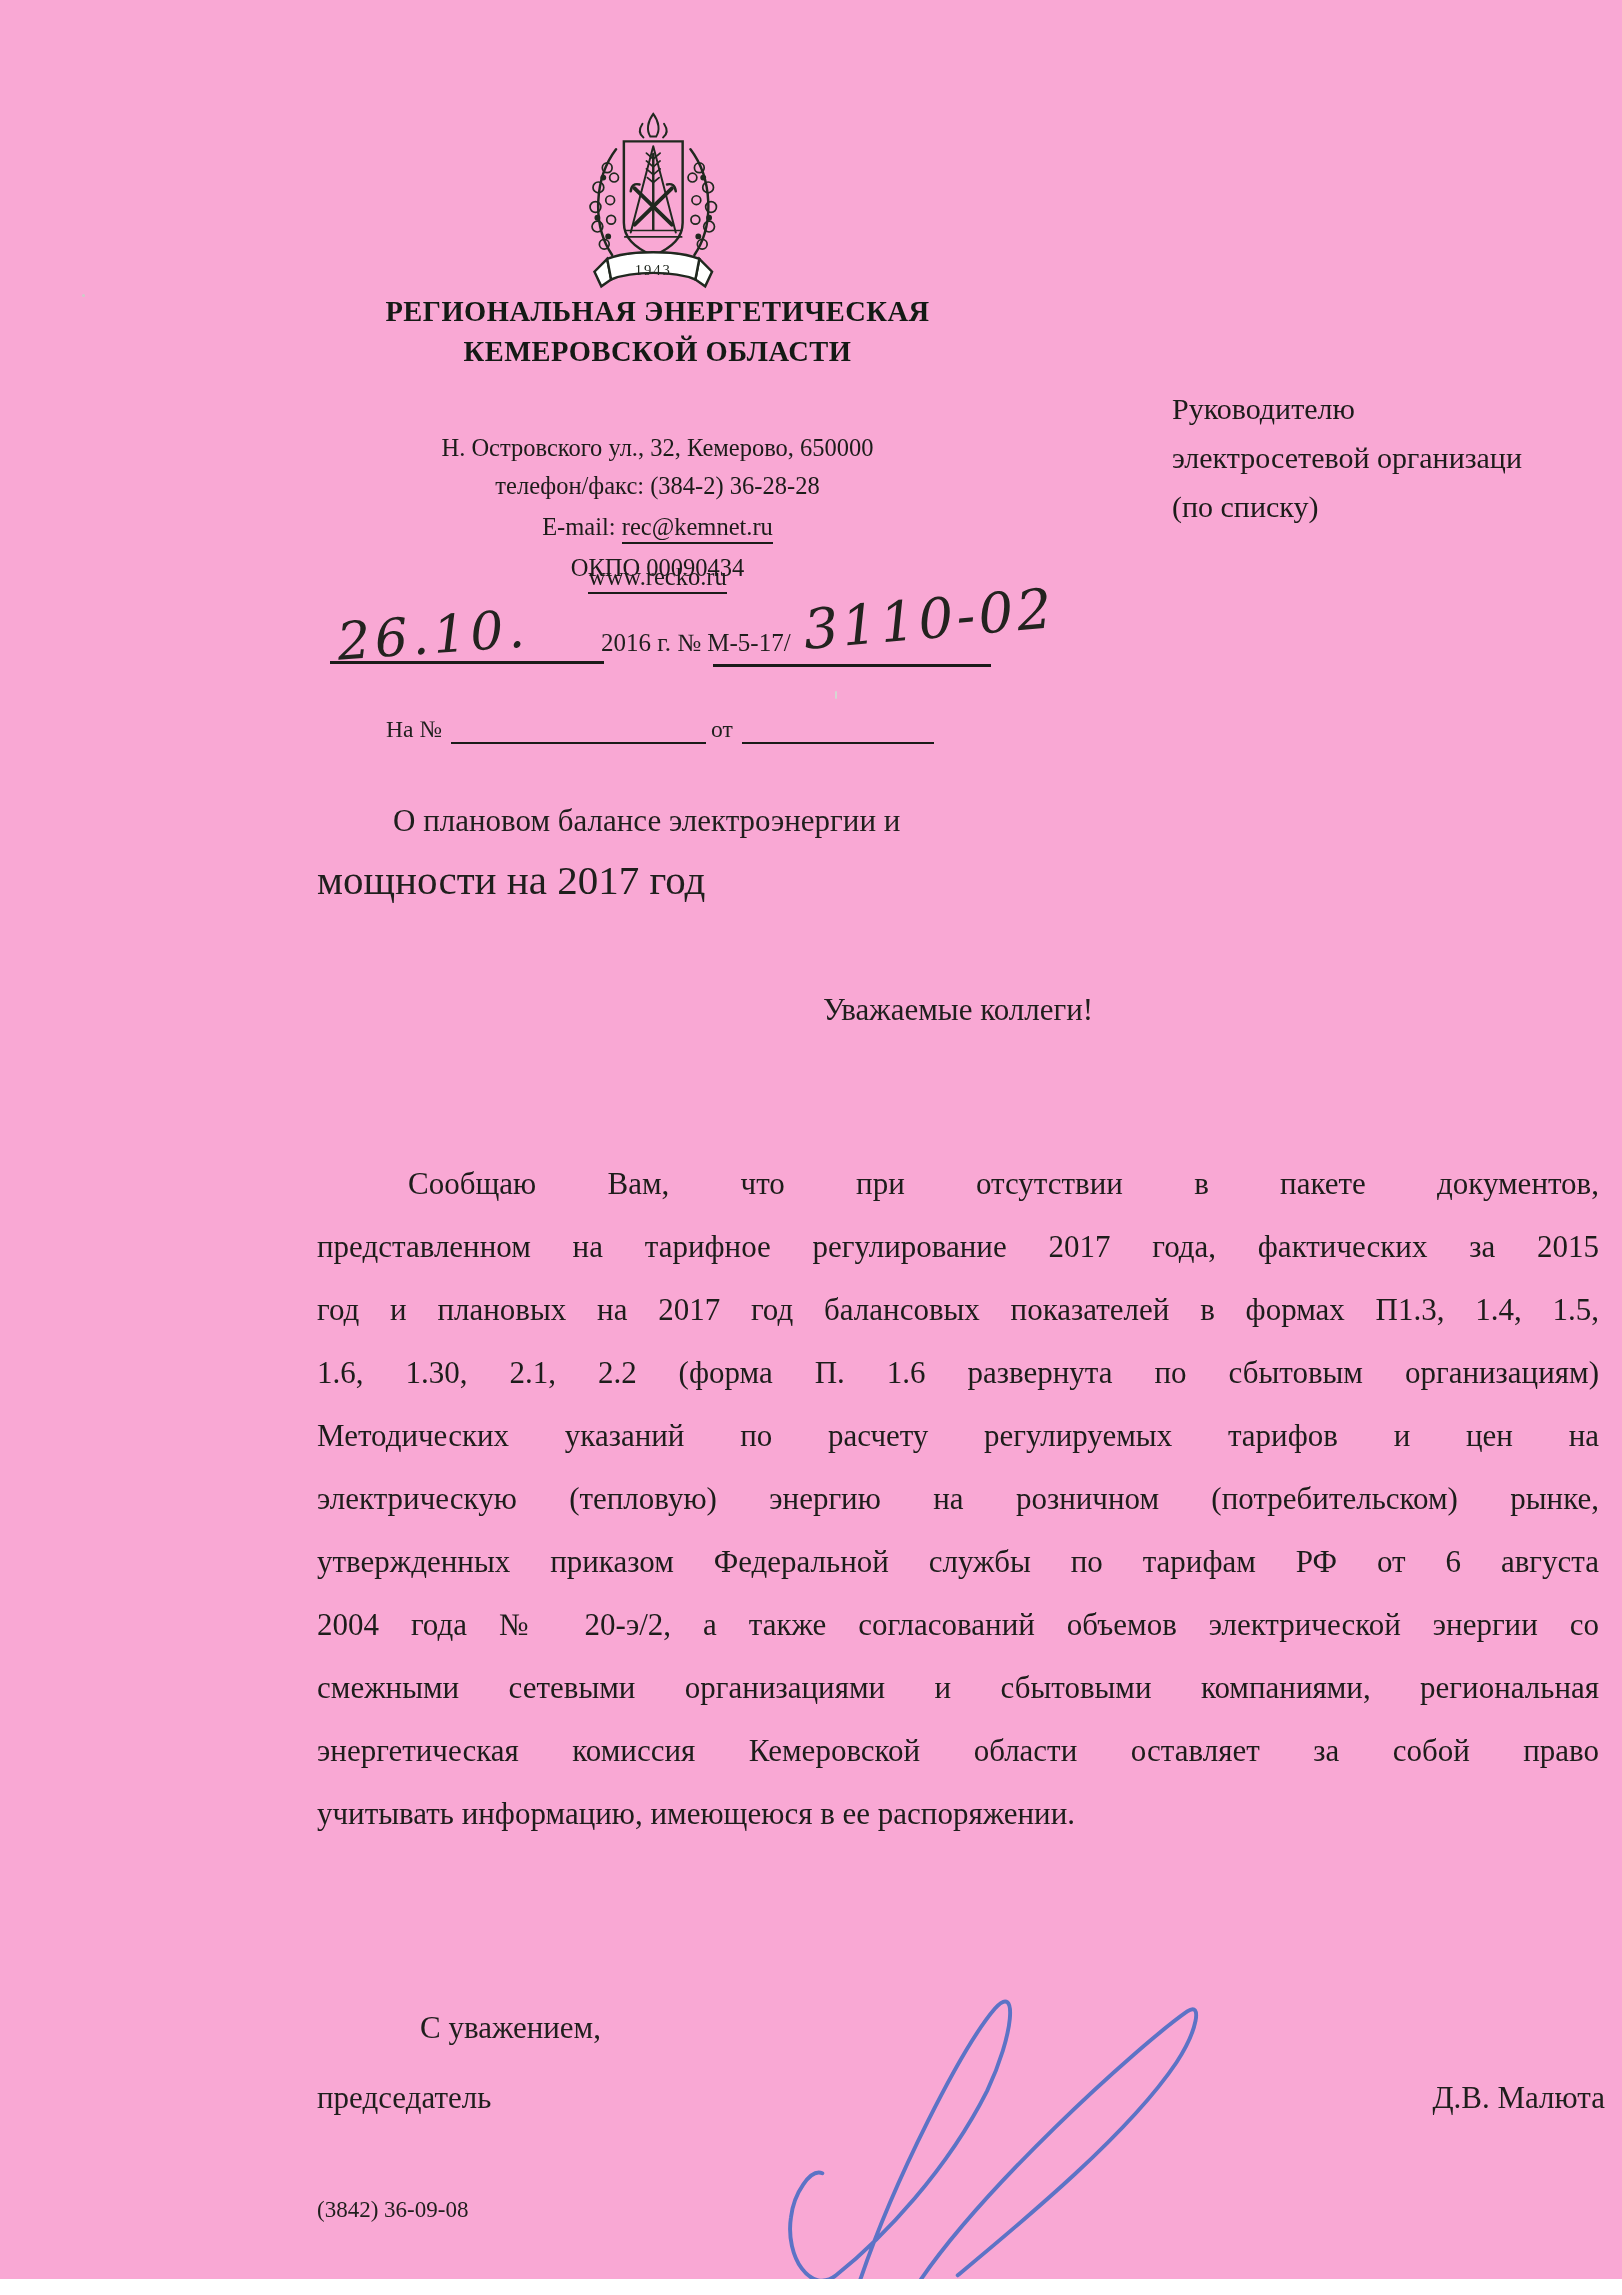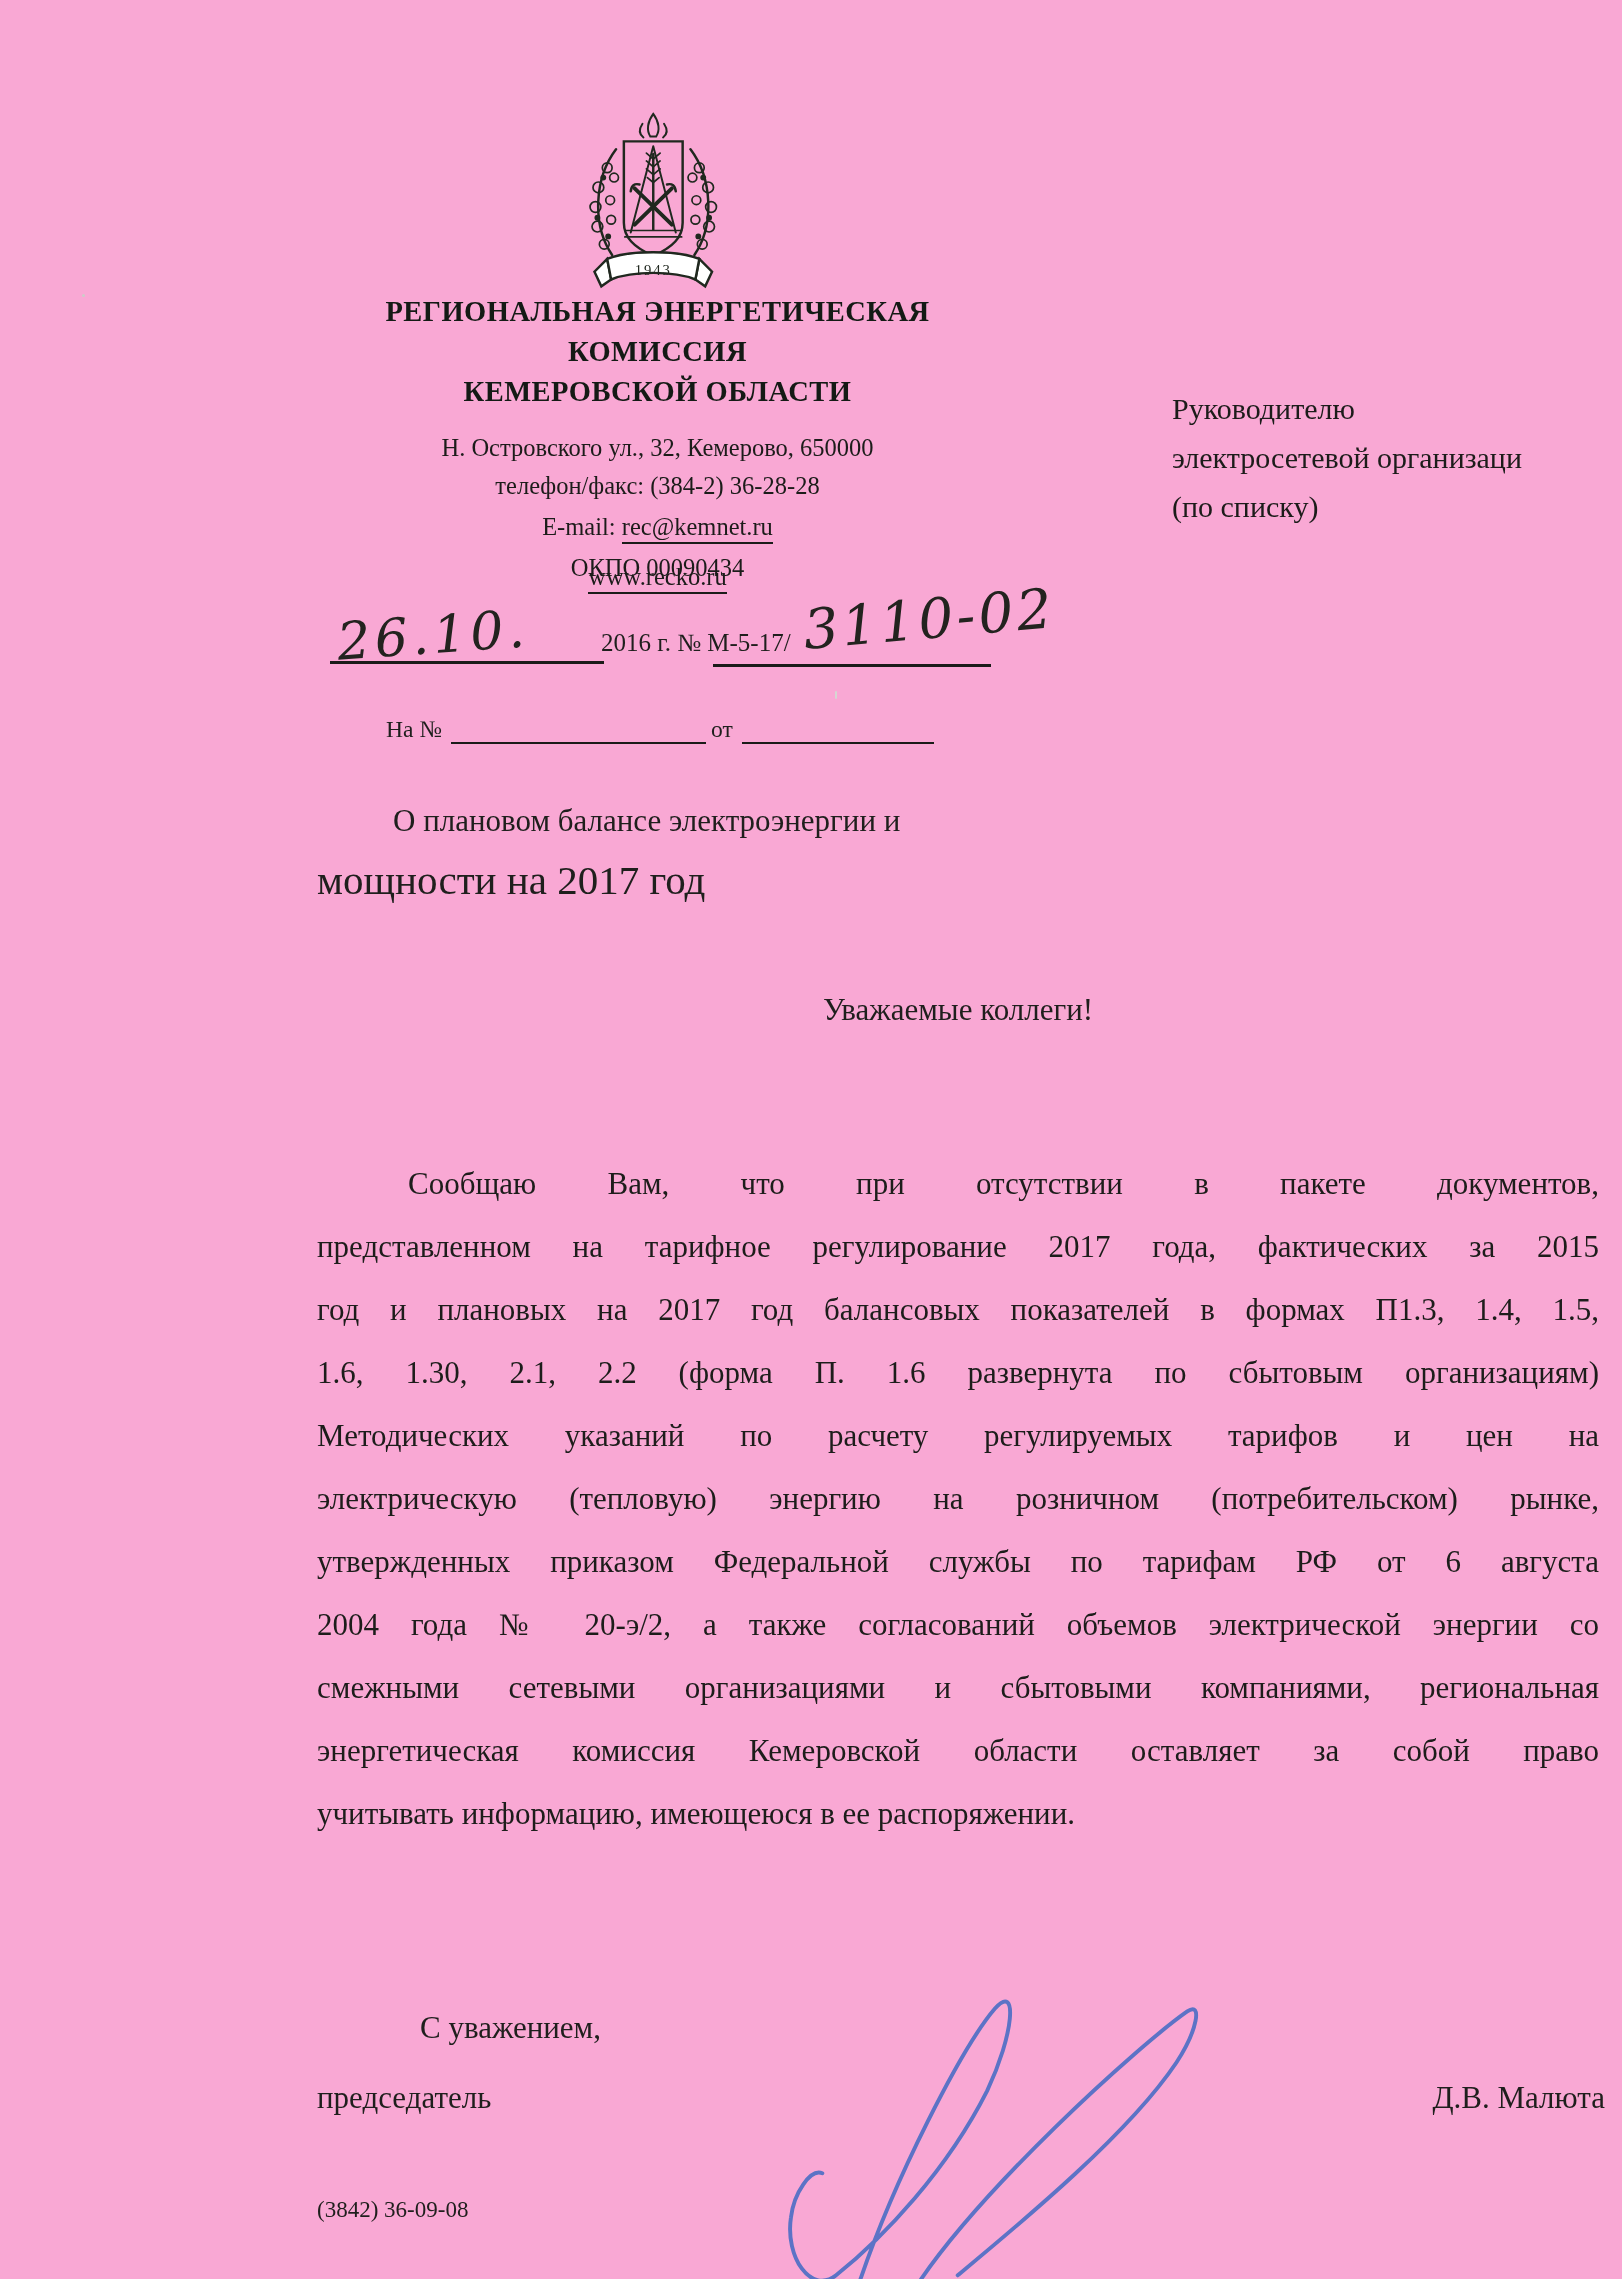--- a/index.html
+++ b/index.html
@@ -121,21 +121,20 @@
 
       <path d="M78,306 L52,332 L66,362 L86,348 Z" fill="#ffffff" stroke-width="5"></path>
       <path d="M266,306 L292,332 L278,362 L258,348 Z" fill="#ffffff" stroke-width="5"></path>
       <path d="M78,306 C120,288 224,288 266,306 L258,348 C214,330 130,330 86,348 Z" fill="#ffffff" stroke-width="5"></path>
     </g>
     <text x="172" y="338" text-anchor="middle" font-size="30" letter-spacing="4" fill="#20281f" font-family="Liberation Serif, serif">1943</text>
   </svg>
 
   <div class="org-name">
     <div>РЕГИОНАЛЬНАЯ ЭНЕРГЕТИЧЕСКАЯ</div>
-    <div>КОМИССИЯ</div>
     <div>КЕМЕРОВСКОЙ ОБЛАСТИ</div>
   </div>
 
   <div class="addr addr-1">Н. Островского ул., 32, Кемерово, 650000</div>
   <div class="addr addr-2">телефон/факс: (384-2) 36-28-28</div>
   <div class="addr addr-3"><span>E-mail: </span><span class="u">rec@kemnet.ru</span></div>
   <div class="addr addr-4"><span class="u">www.recko.ru</span></div>
   <div class="addr addr-5">ОКПО 00090434</div>
 
   <div class="recipient">

